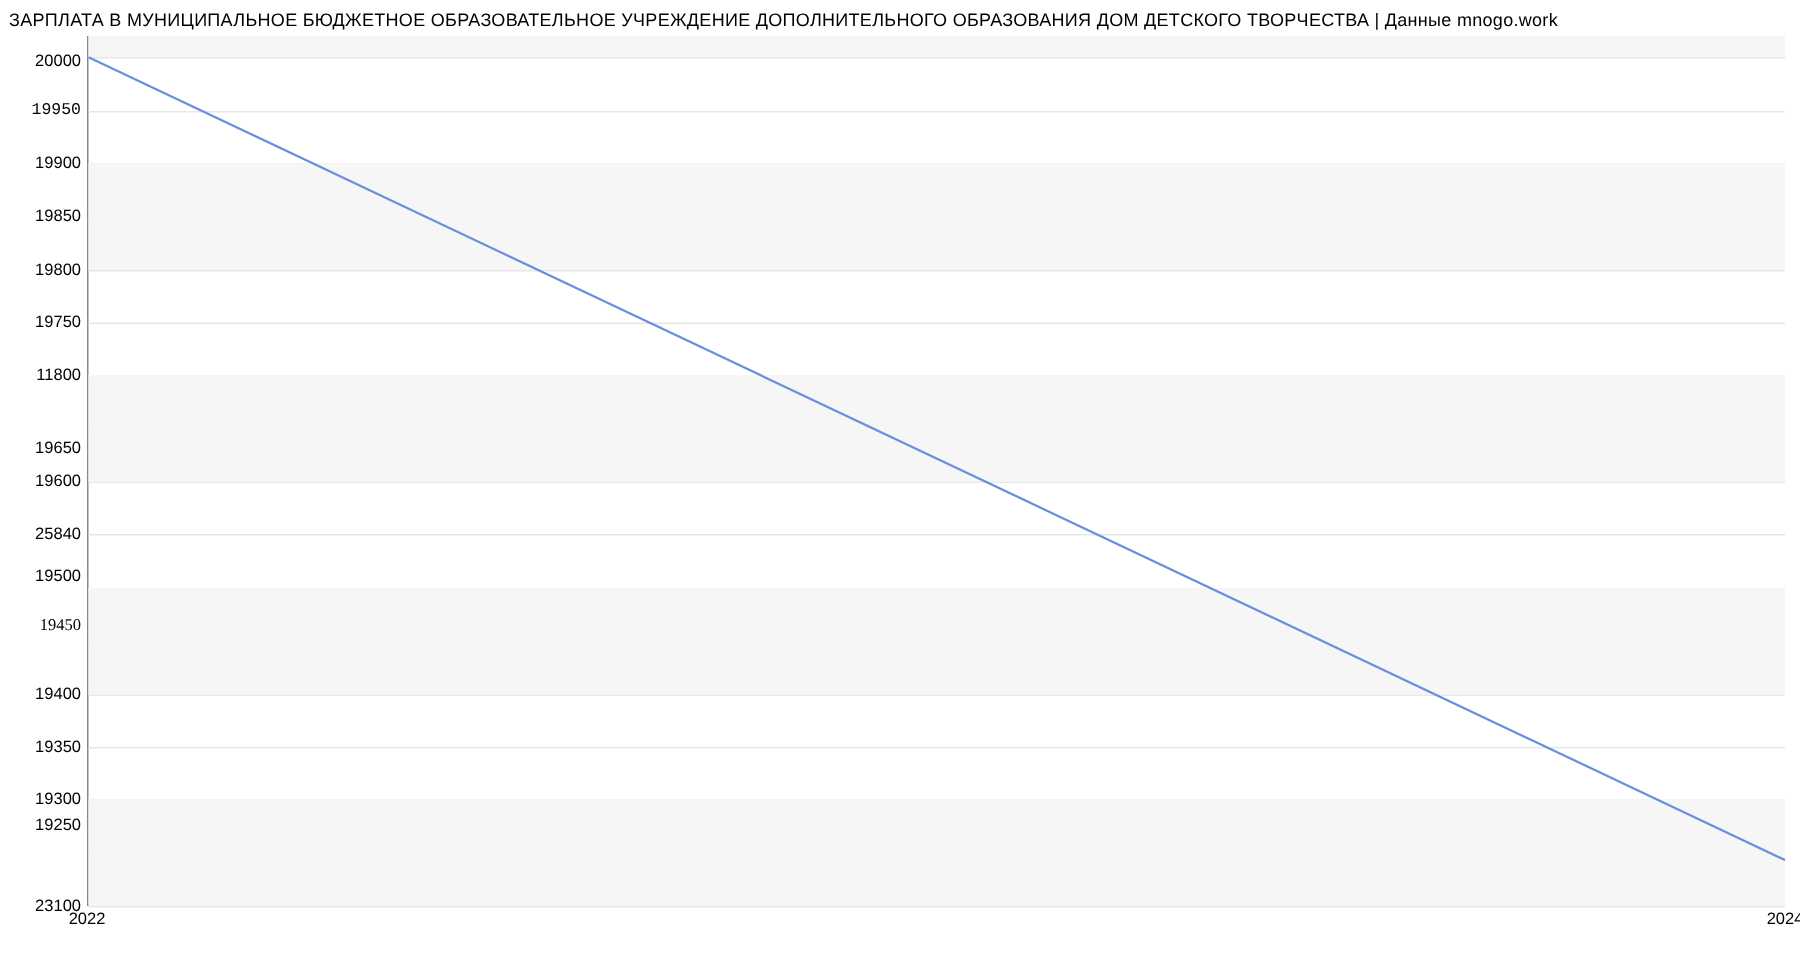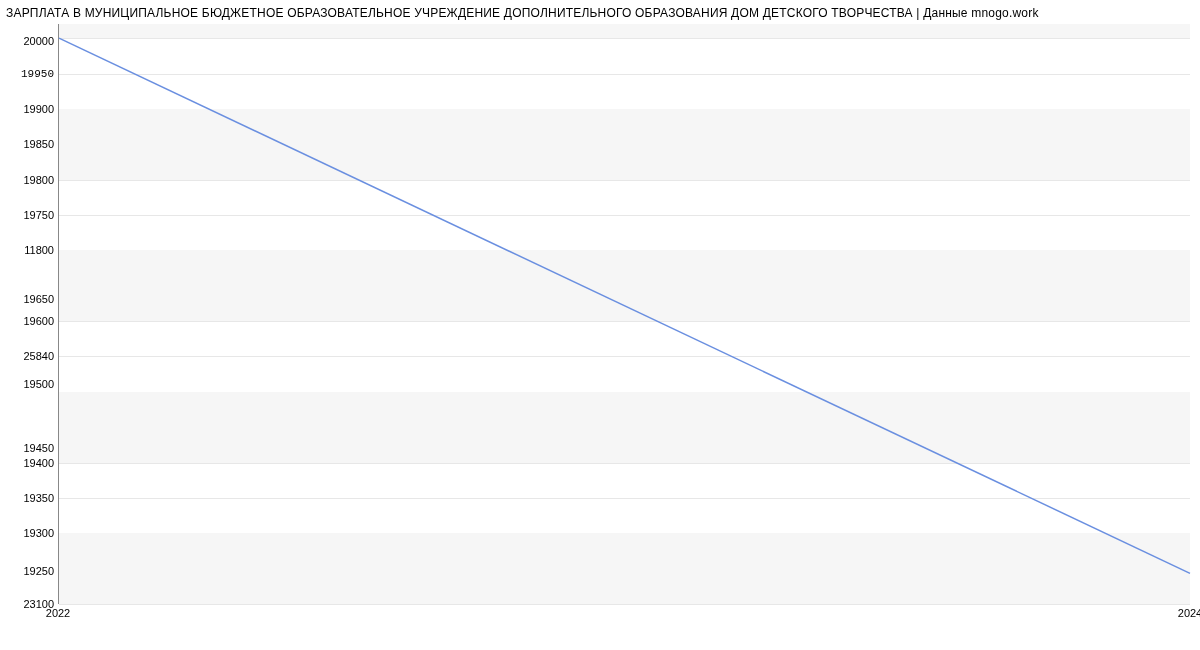--- a/index.html
+++ b/index.html
@@ -104,25 +104,25 @@
       <div class="band" style="top: 226.341px; height: 70.7317px;"></div>
       <div class="band" style="top: 367.805px; height: 70.7317px;"></div>
       <div class="band" style="top: 509.268px; height: 70.7317px;"></div>
     <svg class="line-layer" id="line-layer" preserveAspectRatio="none" viewBox="0 0 1132 580">
         <path d="M0 14.146341463414647 L1132 550.2926829268292" fill="none" stroke="#6a8fe0" stroke-width="1.5"></path>
       </svg>
   </div>
 
   <div id="y-ticks-holder">
       <div class="y-tick" style="top: 604px;">23100</div>
-      <div class="y-tick" style="top: 571px; text-align: right;">19250</div>
+      <div class="y-tick" style="top: 550px; text-align: right;">19250</div>
       <div class="y-tick" style="top: 533.268px;">19300</div>
       <div class="y-tick" style="top: 497.902px;">19350</div>
       <div class="y-tick" style="top: 462.537px;">19400</div>
-      <div class="y-tick" style="top: 448px;">19450</div>
+      <div class="y-tick" style="top: 417px; font-family: Liberation Serif, serif;">19450</div>
       <div class="y-tick" style="top: 384px;">19500</div>
       <div class="y-tick" style="top: 356.439px;">25840</div>
       <div class="y-tick" style="top: 321.073px;">19600</div>
       <div class="y-tick" style="top: 285.707px; margin-top: 13px;">19650</div>
       <div class="y-tick" style="top: 250.341px;">11800</div>
       <div class="y-tick" style="top: 214.976px;">19750</div>
       <div class="y-tick" style="top: 179.61px;">19800</div>
       <div class="y-tick" style="top: 144.244px;">19850</div>
       <div class="y-tick" style="top: 108.878px;">19900</div>
       <div class="y-tick" style="top: 73.5122px; font-family: Liberation Mono, monospace;">19950</div>

